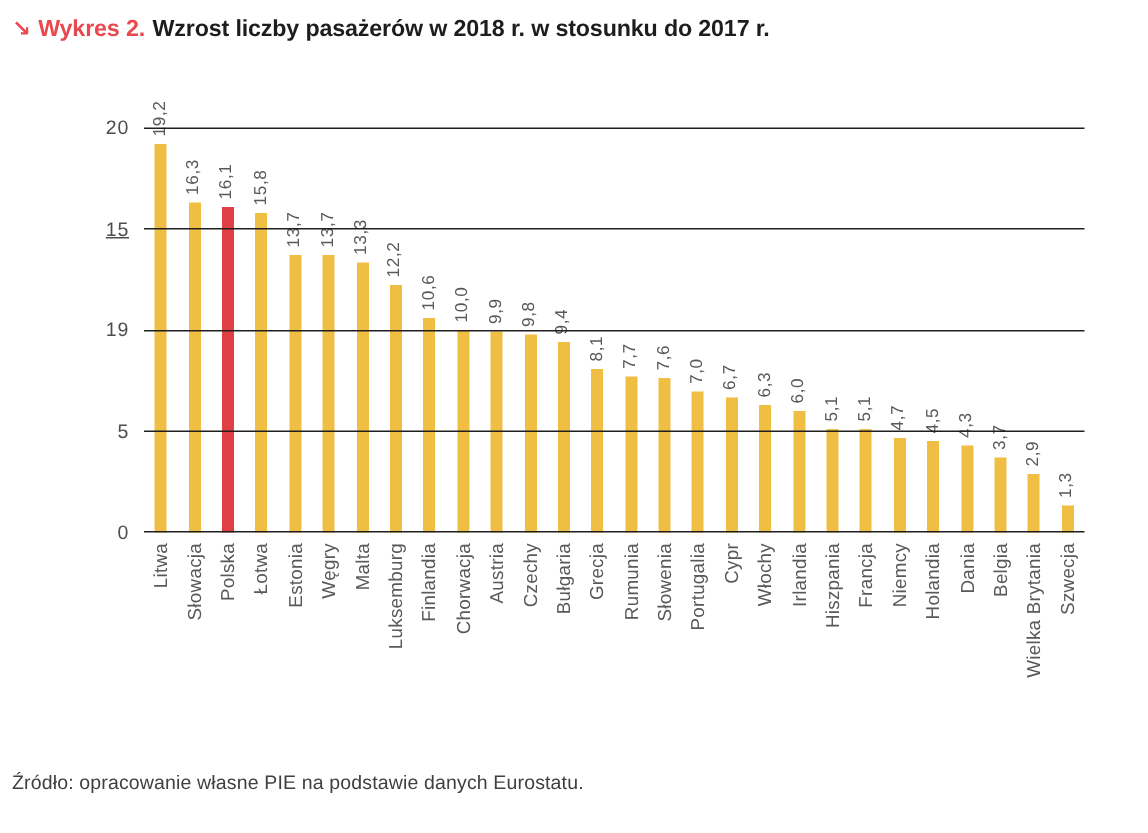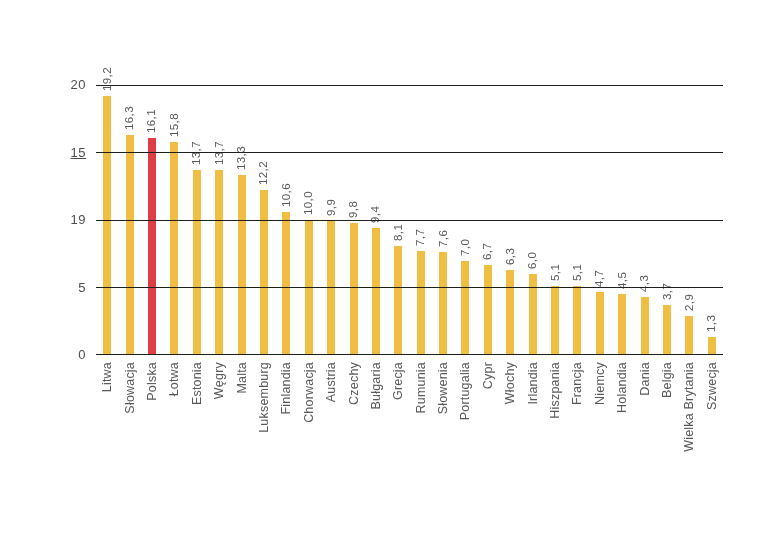--- a/index.html
+++ b/index.html
@@ -41,20 +41,23 @@
   .source-note{
     position:absolute;left:8px;top:514px;width:750px;
     font-size:13px;color:#3f4042;letter-spacing:0.1px;
   }
 </style>
 </head>
 <body>
 
 <div class="page">
 
+  <div class="chart-header">
+    <span class="marker">↘</span><span class="chart-number">Wykres 2.</span><span>Wzrost liczby pasażerów w 2018 r. w stosunku do 2017 r.</span>
+  </div>
 
   <div class="chart-wrap">
     <div class="plot">
         <div class="baseline" style="top: 269px; background: rgb(31, 31, 31);"></div>
         <div class="gridline" style="top: 202px; background: rgb(31, 31, 31);"></div>
         <div class="gridline" style="top: 134.5px; background: rgb(31, 31, 31);"></div>
         <div class="gridline" style="top: 67px; background: rgb(31, 31, 31);"></div>
         <div class="gridline" style="top: -0.5px; background: rgb(31, 31, 31);"></div>
         <div class="bar" style="left: 7.19643px; top: 10.8px; height: 259.2px; background: rgb(239, 190, 67);"></div>
         <div class="vlabel" style="left: 4.69643px; top: 5.8px;">19,2</div>
@@ -141,14 +144,15 @@
         <div class="vlabel" style="left: 609.304px; top: 247.45px;">1,3</div>
         <div class="xlabel" style="left: 608.804px; top: 277px;">Szwecja</div>
       </div>
   <div class="ytick" style="top: 347px;">0</div>
       <div class="ytick" style="top: 279.5px;">5</div>
       <div class="ytick" style="top: 212px;">19</div>
       <div class="ytick" style="top: 144.5px; text-decoration: underline;">15</div>
       <div class="ytick" style="top: 77px;">20</div>
     </div>
 
+  <div class="source-note">Źródło: opracowanie własne PIE na podstawie danych Eurostatu.</div>
 
 </div>
 
 </body></html>

